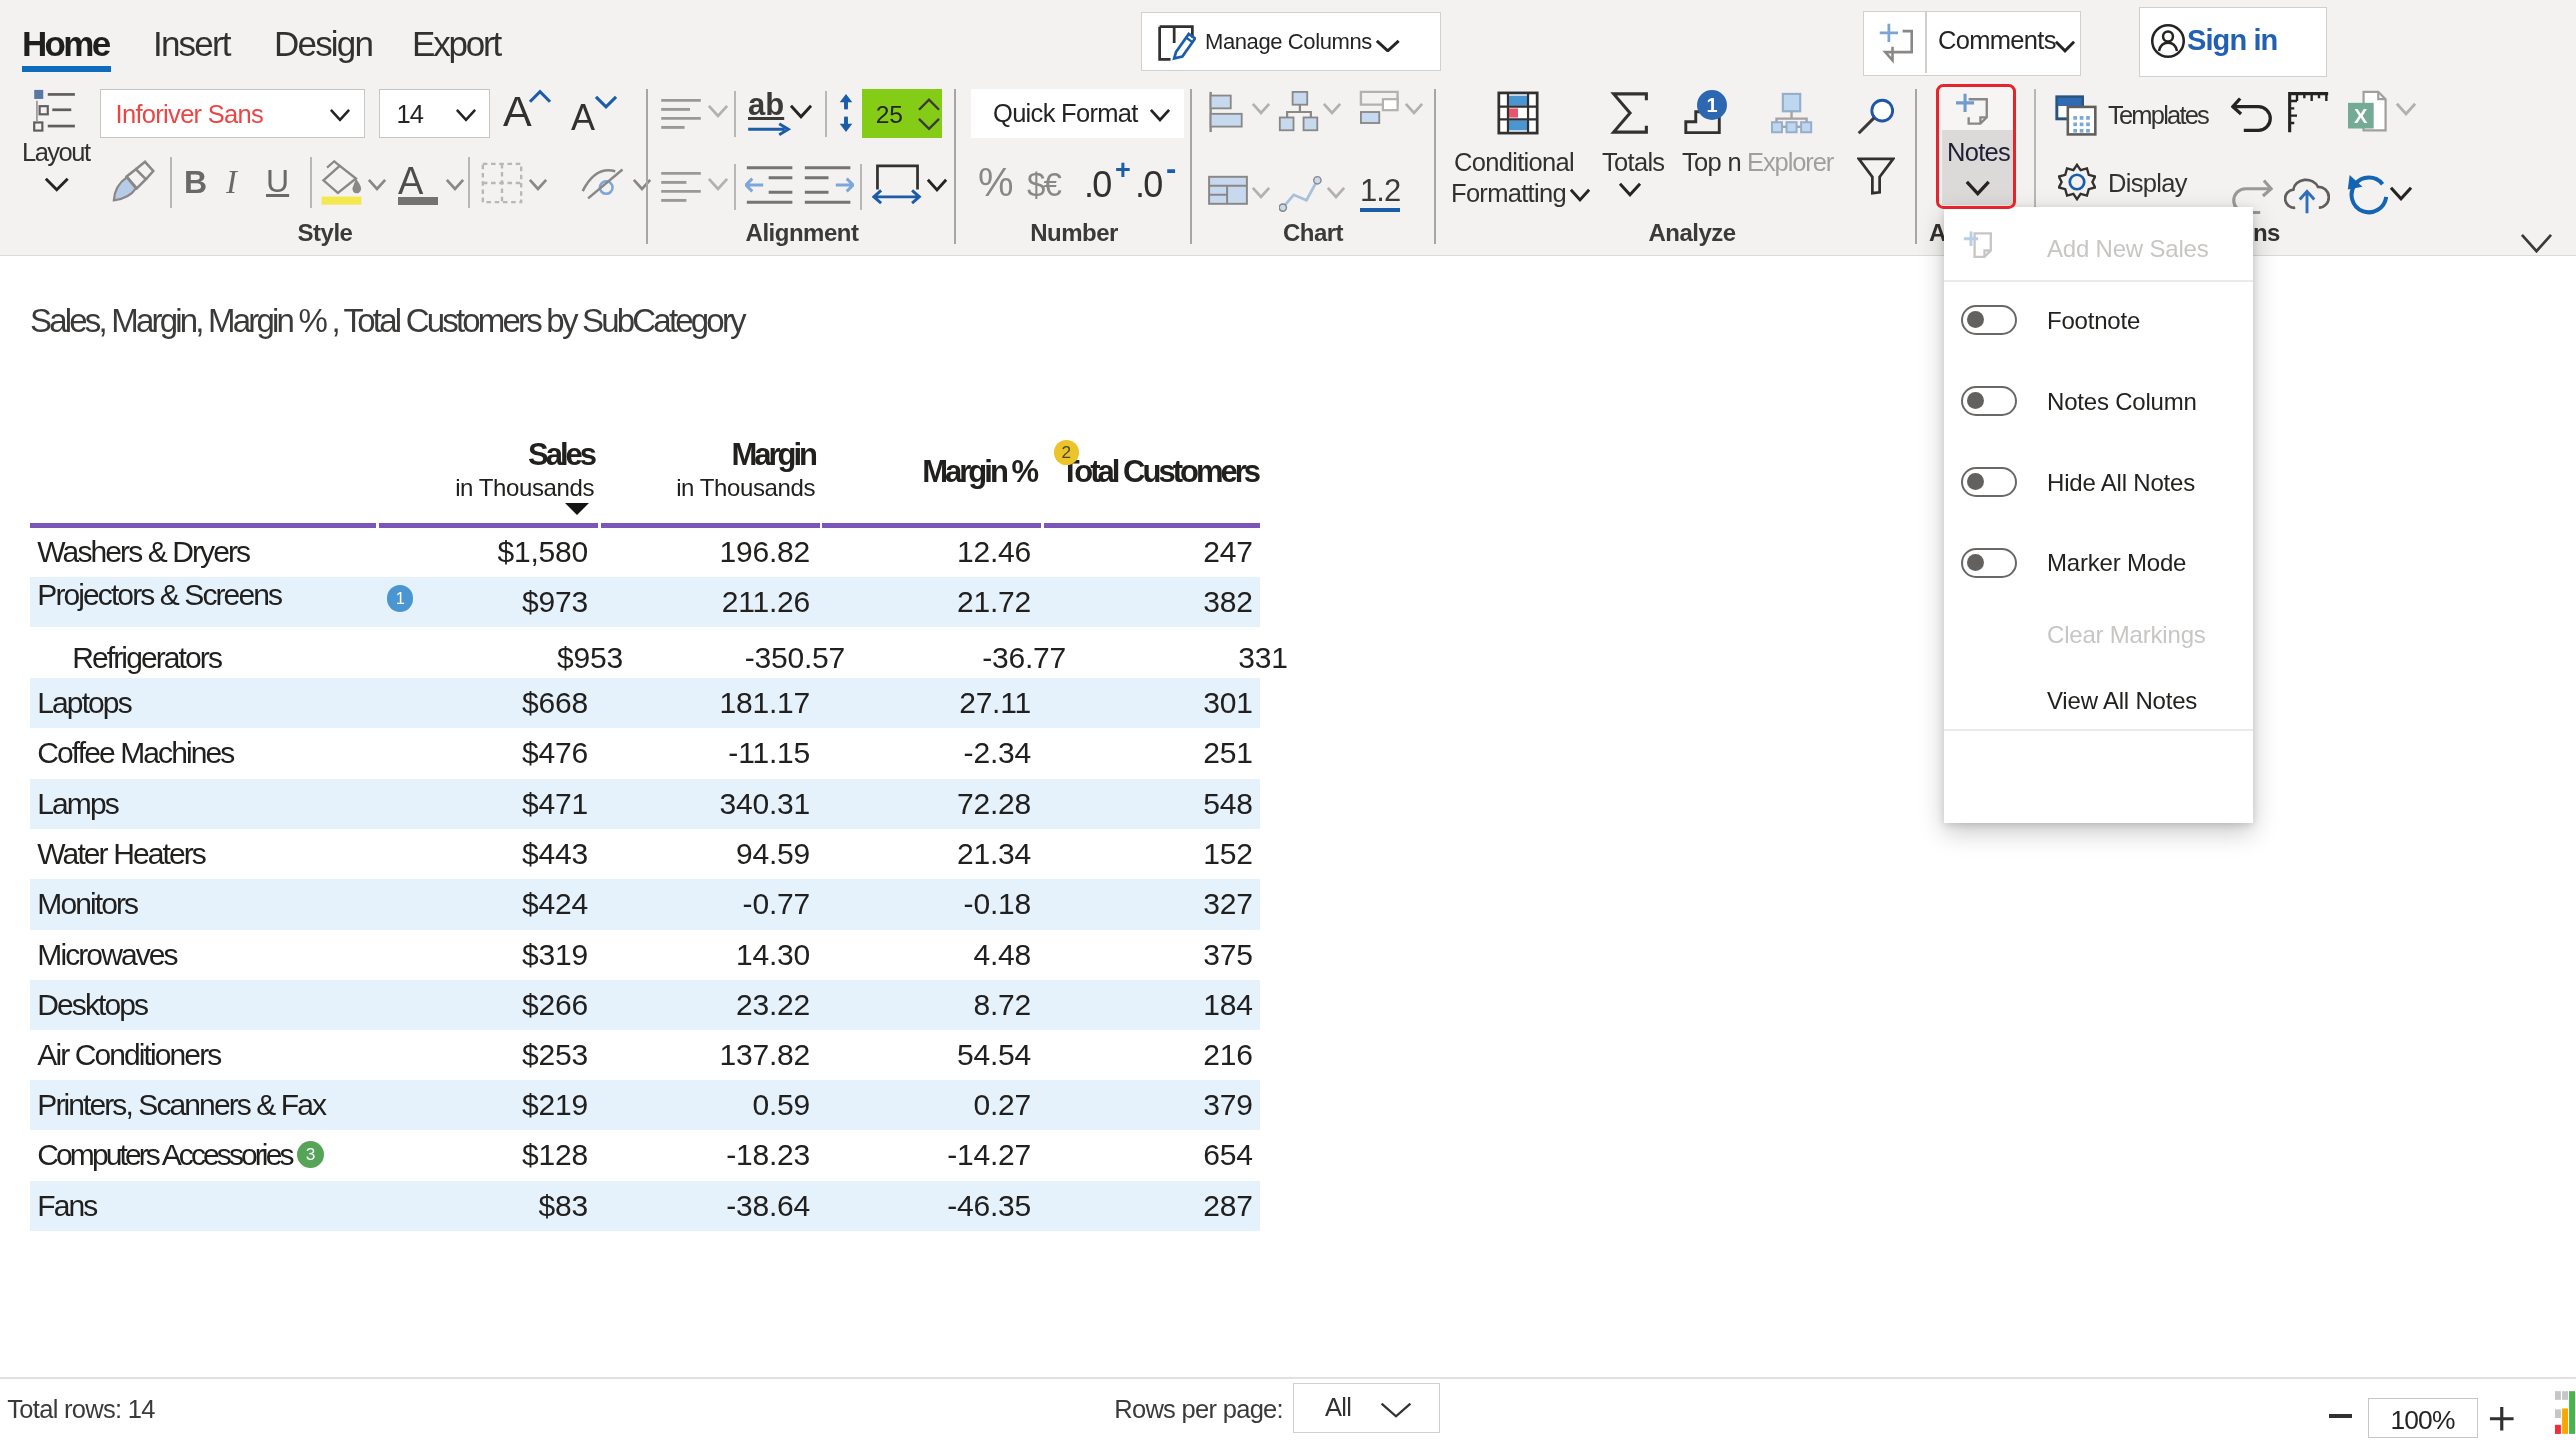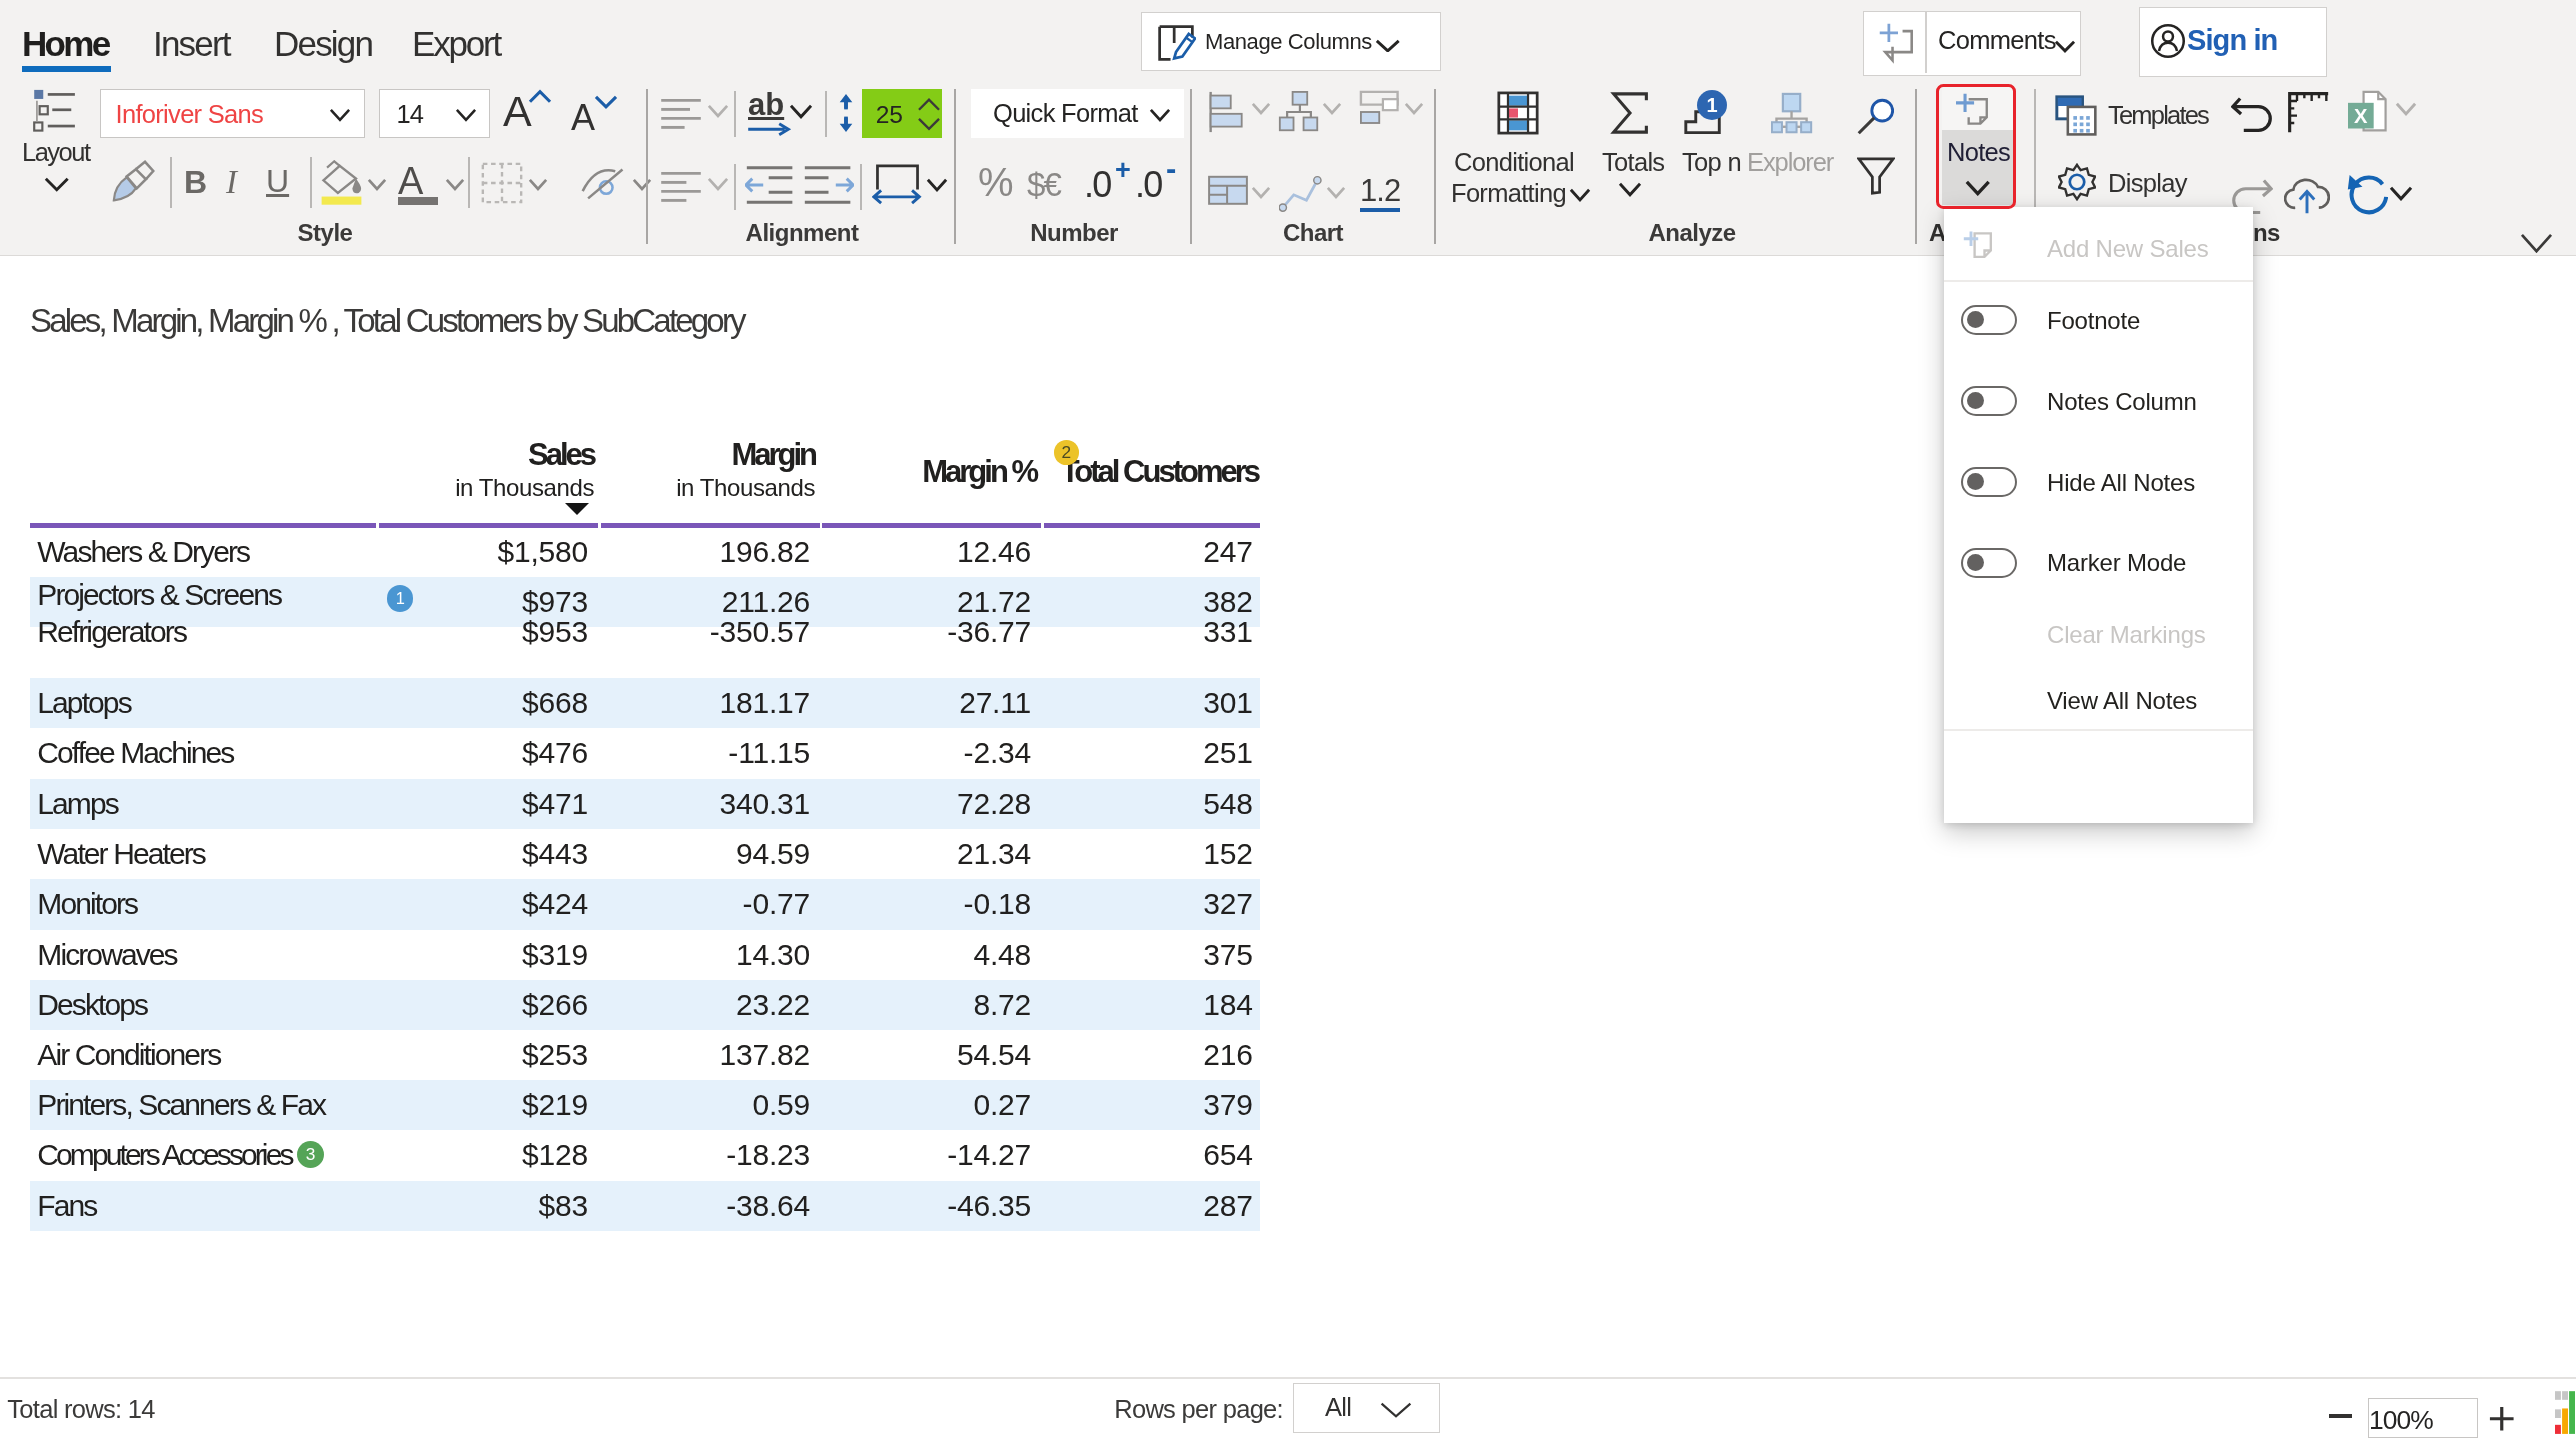--- a/index.html
+++ b/index.html
@@ -400,21 +400,21 @@
       <div class="num abs" style="right:7.3px;top:8.2px">247</div>
     </div>
 <div class="trow" style="top:577px;height:50px;background:#e5f1fb;">
       <div class="rowlab" style="top:1px">Projectors &amp; Screens</div>
       <div class="badge" style="left:357px;top:8.2px;width:26.4px;height:26.4px;background:#4a96d2;font-size:16.4px;line-height:26.4px;font-weight:normal">1</div>
       <div class="num abs" style="right:672px;top:8.2px">$973</div>
       <div class="num abs" style="right:450px;top:8.2px">211.26</div>
       <div class="num abs" style="right:229px;top:8.2px">21.72</div>
       <div class="num abs" style="right:7.3px;top:8.2px">382</div>
     </div>
-<div class="trow" style="top:607px;height:51px;">
+<div class="trow" style="top:633px;height:51px;margin-left:35px;">
       <div class="rowlab" style="top:8.2px">Refrigerators</div>
       <div class="num abs" style="right:672px;top:8.2px">$953</div>
       <div class="num abs" style="right:450px;top:8.2px">-350.57</div>
       <div class="num abs" style="right:229px;top:8.2px">-36.77</div>
       <div class="num abs" style="right:7.3px;top:8.2px">331</div>
     </div>
 <div class="trow" style="top:678px;height:50px;background:#e5f1fb;">
       <div class="rowlab" style="top:8.2px">Laptops</div>
       <div class="num abs" style="right:672px;top:8.2px">$668</div>
       <div class="num abs" style="right:450px;top:8.2px">181.17</div>
@@ -499,21 +499,21 @@
   <div class="abs" style="left:7.3px;top:1395px;font-size:25.5px;color:#3b3a39;letter-spacing:-0.7px">Total rows: 14</div>
   <div class="abs" style="right:1293px;top:1395px;font-size:25.5px;color:#3b3a39;letter-spacing:-0.7px">Rows per page:</div>
   <div class="wbox" style="left:1293px;top:1383px;width:147px;height:50px;border-color:#d2d0ce">
     <div class="abs" style="left:31px;top:9px;font-size:25.5px;color:#323130;letter-spacing:-0.7px">All</div>
     <svg class="abs" style="left:84px;top:14.6px" width="36" height="22" viewBox="0 0 40 24">
         <path d="M4 5 L20 19 L36 5" fill="none" stroke="#323130" stroke-width="2.5"></path>
       </svg>
   </div>
   <div class="abs" style="left:2329px;top:1414px;width:23px;height:3.6px;background:#323130"></div>
   <div class="wbox" style="left:2368px;top:1398px;width:110px;height:40px;border-color:#c8c6c4">
-    <div class="abs" style="left:0;top:5.5px;width:107px;font-size:26.4px;color:#252423;letter-spacing:-0.9px">100%</div>
+    <div class="abs" style="left:0;top:5.5px;width:107px;text-align:center;font-size:26.4px;color:#252423;letter-spacing:-0.9px">100%</div>
   </div>
   <svg class="abs" style="left:2489px;top:1406px" width="25.5" height="25.5" viewBox="0 0 28 28">
       <path d="M14 1 V27 M1 14 H27" stroke="#323130" stroke-width="3.5"></path>
     </svg>
   <svg class="abs" style="left:2555px;top:1391px" width="20" height="44" viewBox="0 0 22 48">
     <rect x="0" y="0" width="6.5" height="9.5" fill="#c6c6c6"></rect>
       <rect x="0" y="20" width="6.5" height="9.5" fill="#c6c6c6"></rect>
       <rect x="0" y="37" width="6.5" height="10" fill="#ee2e38"></rect>
     <rect x="7.8" y="0" width="6.5" height="9.5" fill="#c6c6c6"></rect>
       <rect x="7.8" y="19" width="6.5" height="28" fill="#f7a800"></rect>

